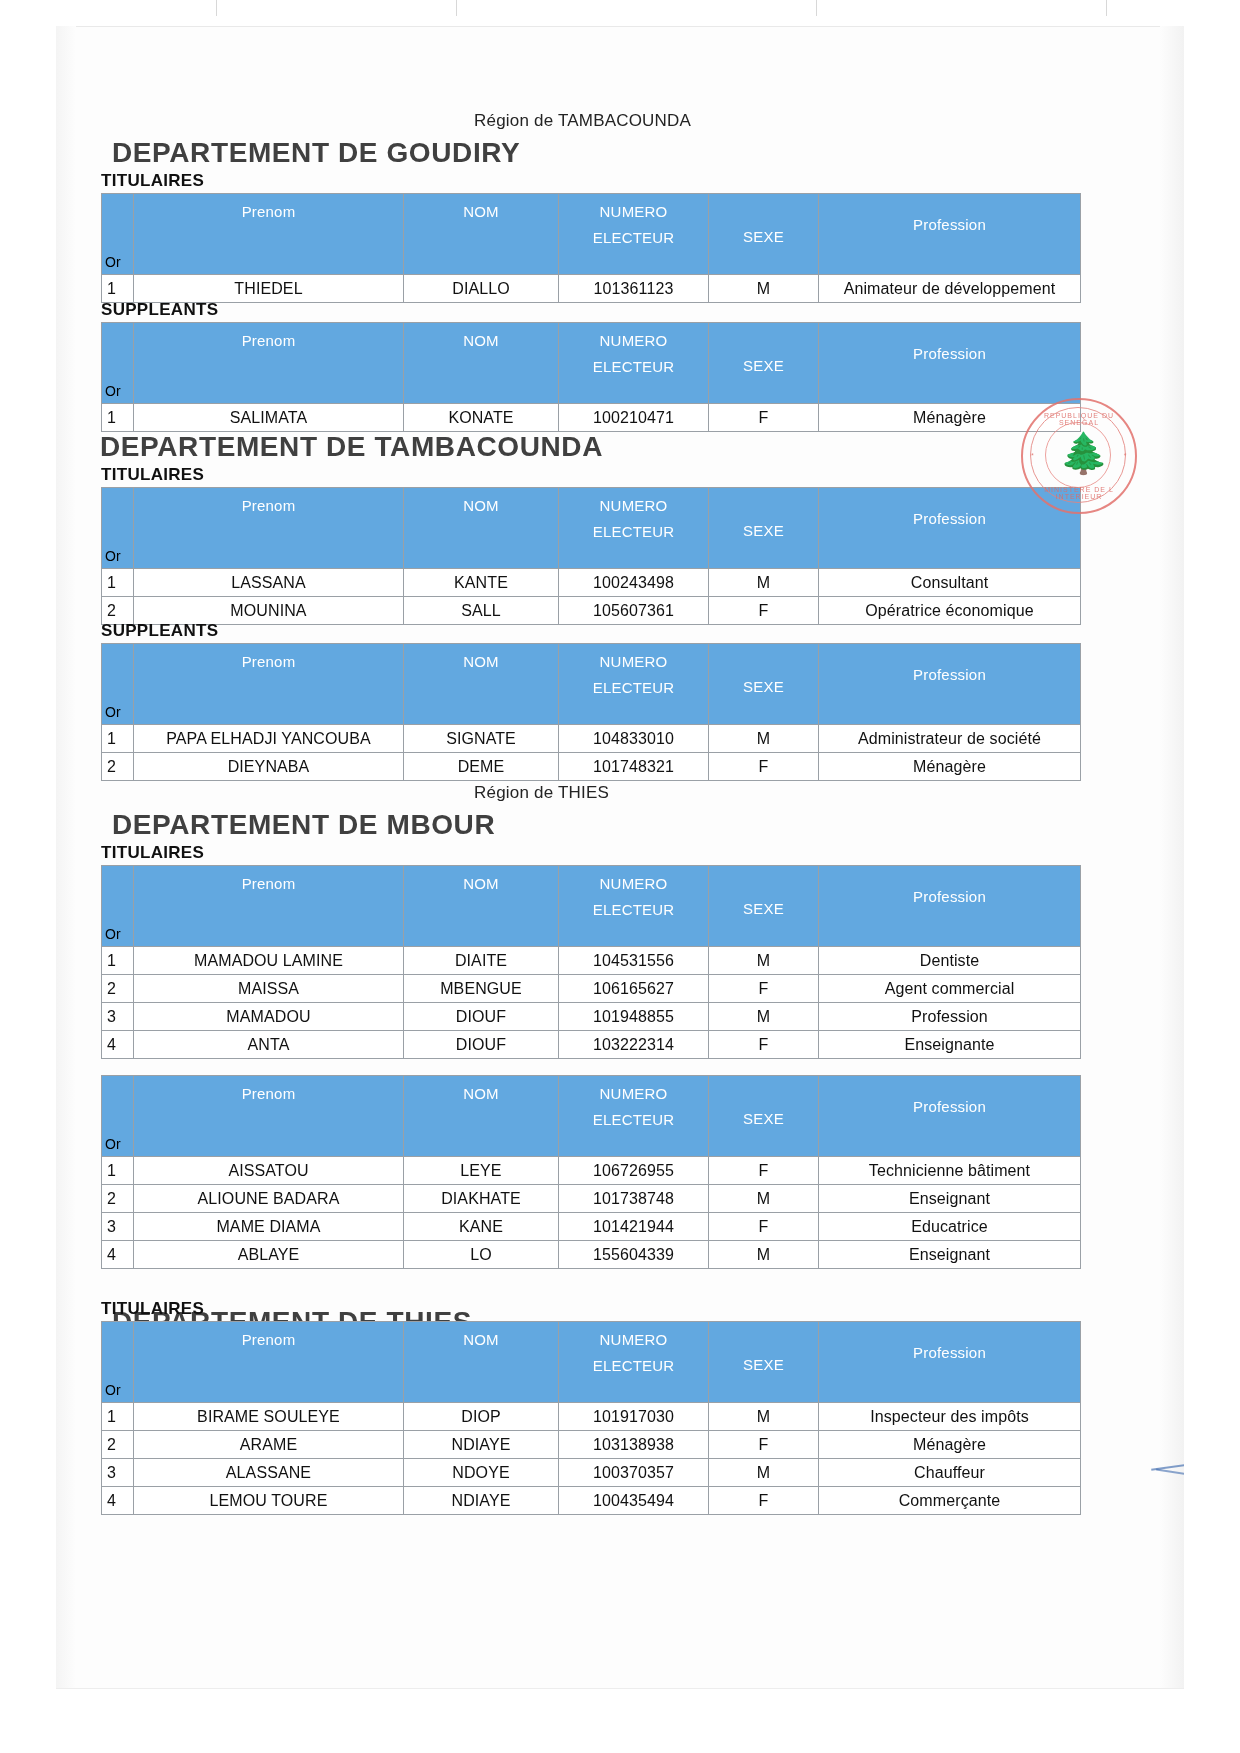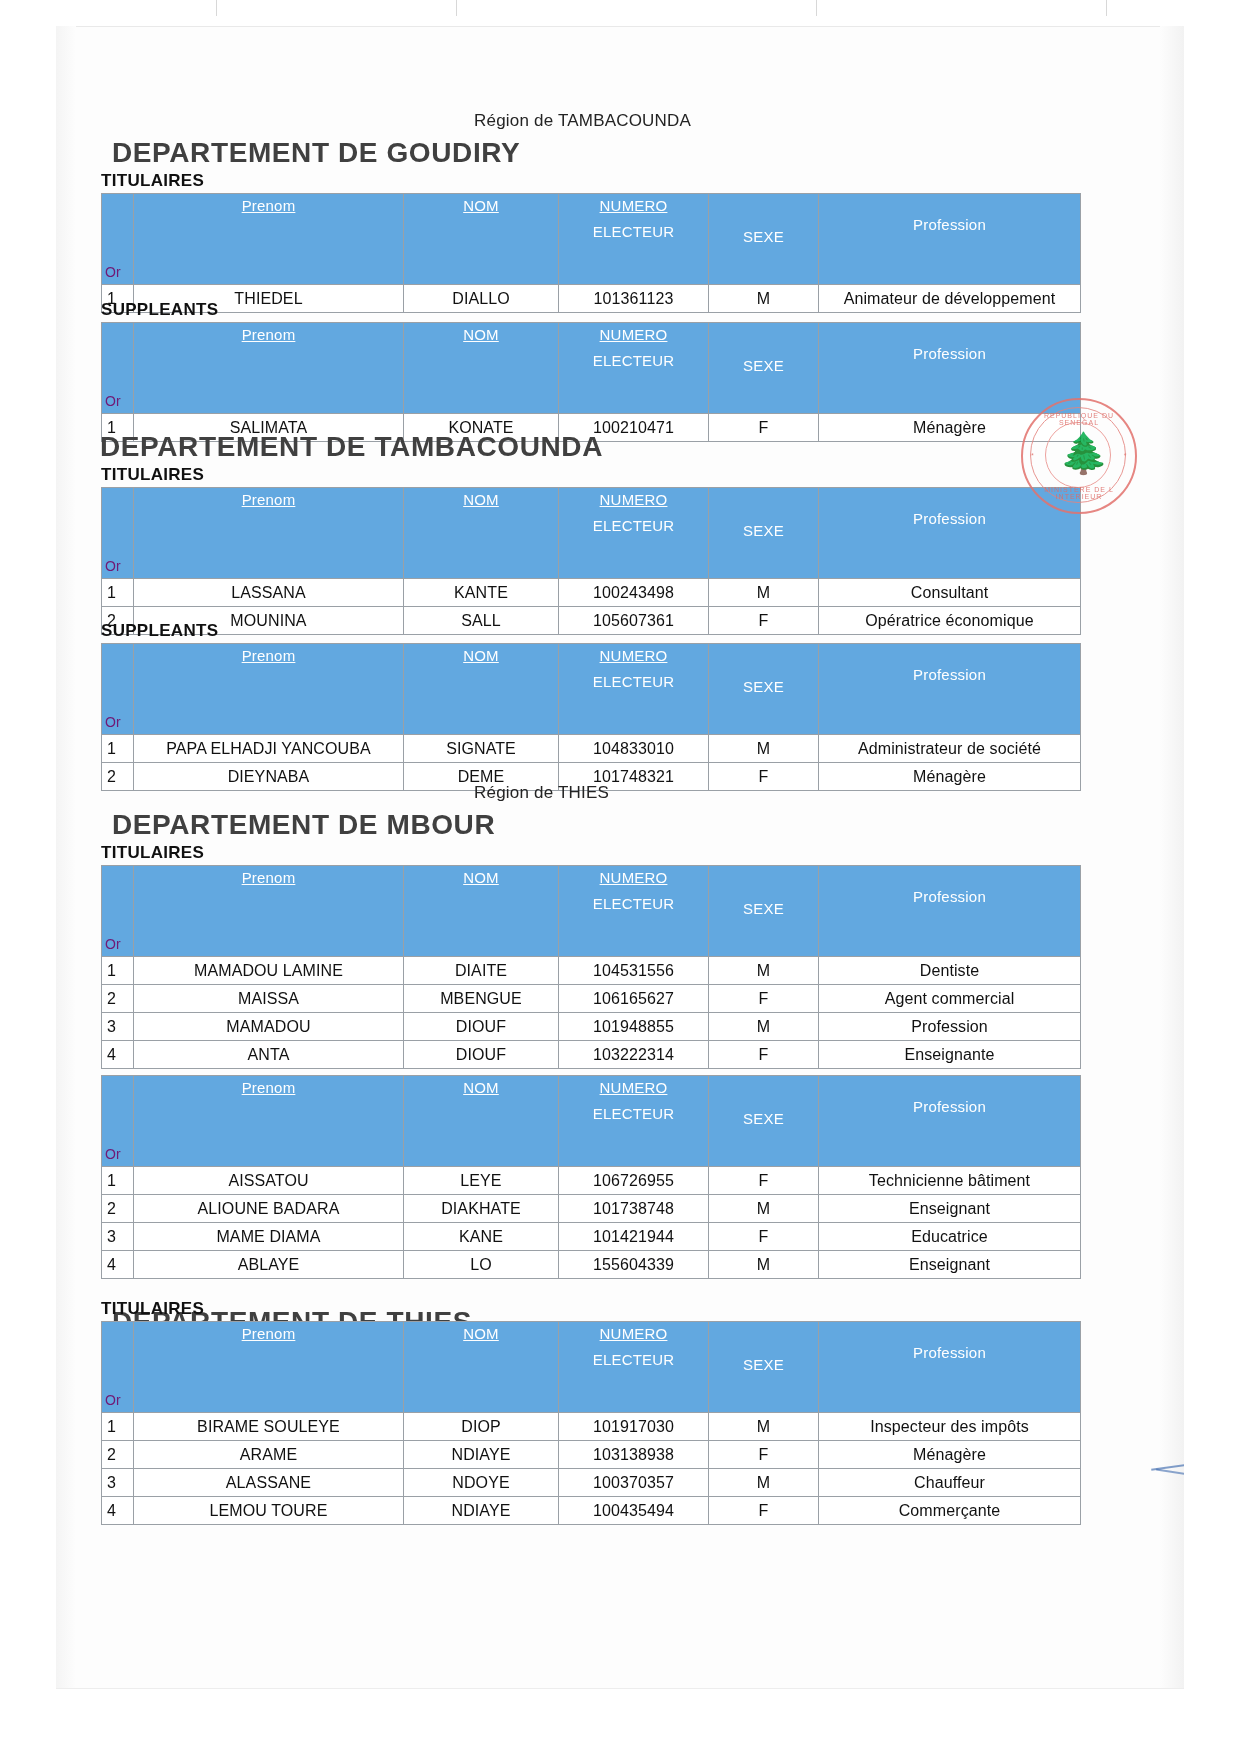--- a/index.html
+++ b/index.html
@@ -113,24 +113,24 @@
     height: 72px;
     vertical-align: top;
     text-align: center;
     letter-spacing: 0.2px;
   }
   table.cand thead th.h-or {
     background: #62a8e0;
     font-size: 14px;
     text-align: left;
     vertical-align: bottom;
-    padding: 14px 0 4px 3px;
-    color: #701a75;
-  }
-  .hlabel-top { display:block; padding-top: 3px; text-decoration: underline; }
+    padding: 4px 0 4px 3px;
+    color: #000000;
+  }
+  .hlabel-top { display:block; padding-top: 9px; }
   .hlabel-sub { display:block; padding-top: 9px; }
   .hlabel-mid { display:block; padding-top: 34px; }
   .hlabel-prof { display:block; padding-top: 22px; }
 
   table.cand tbody td {
     background: #ffffff;
     height: 27px;
     font-size: 16px;
     text-align: center;
     color: #111111;

